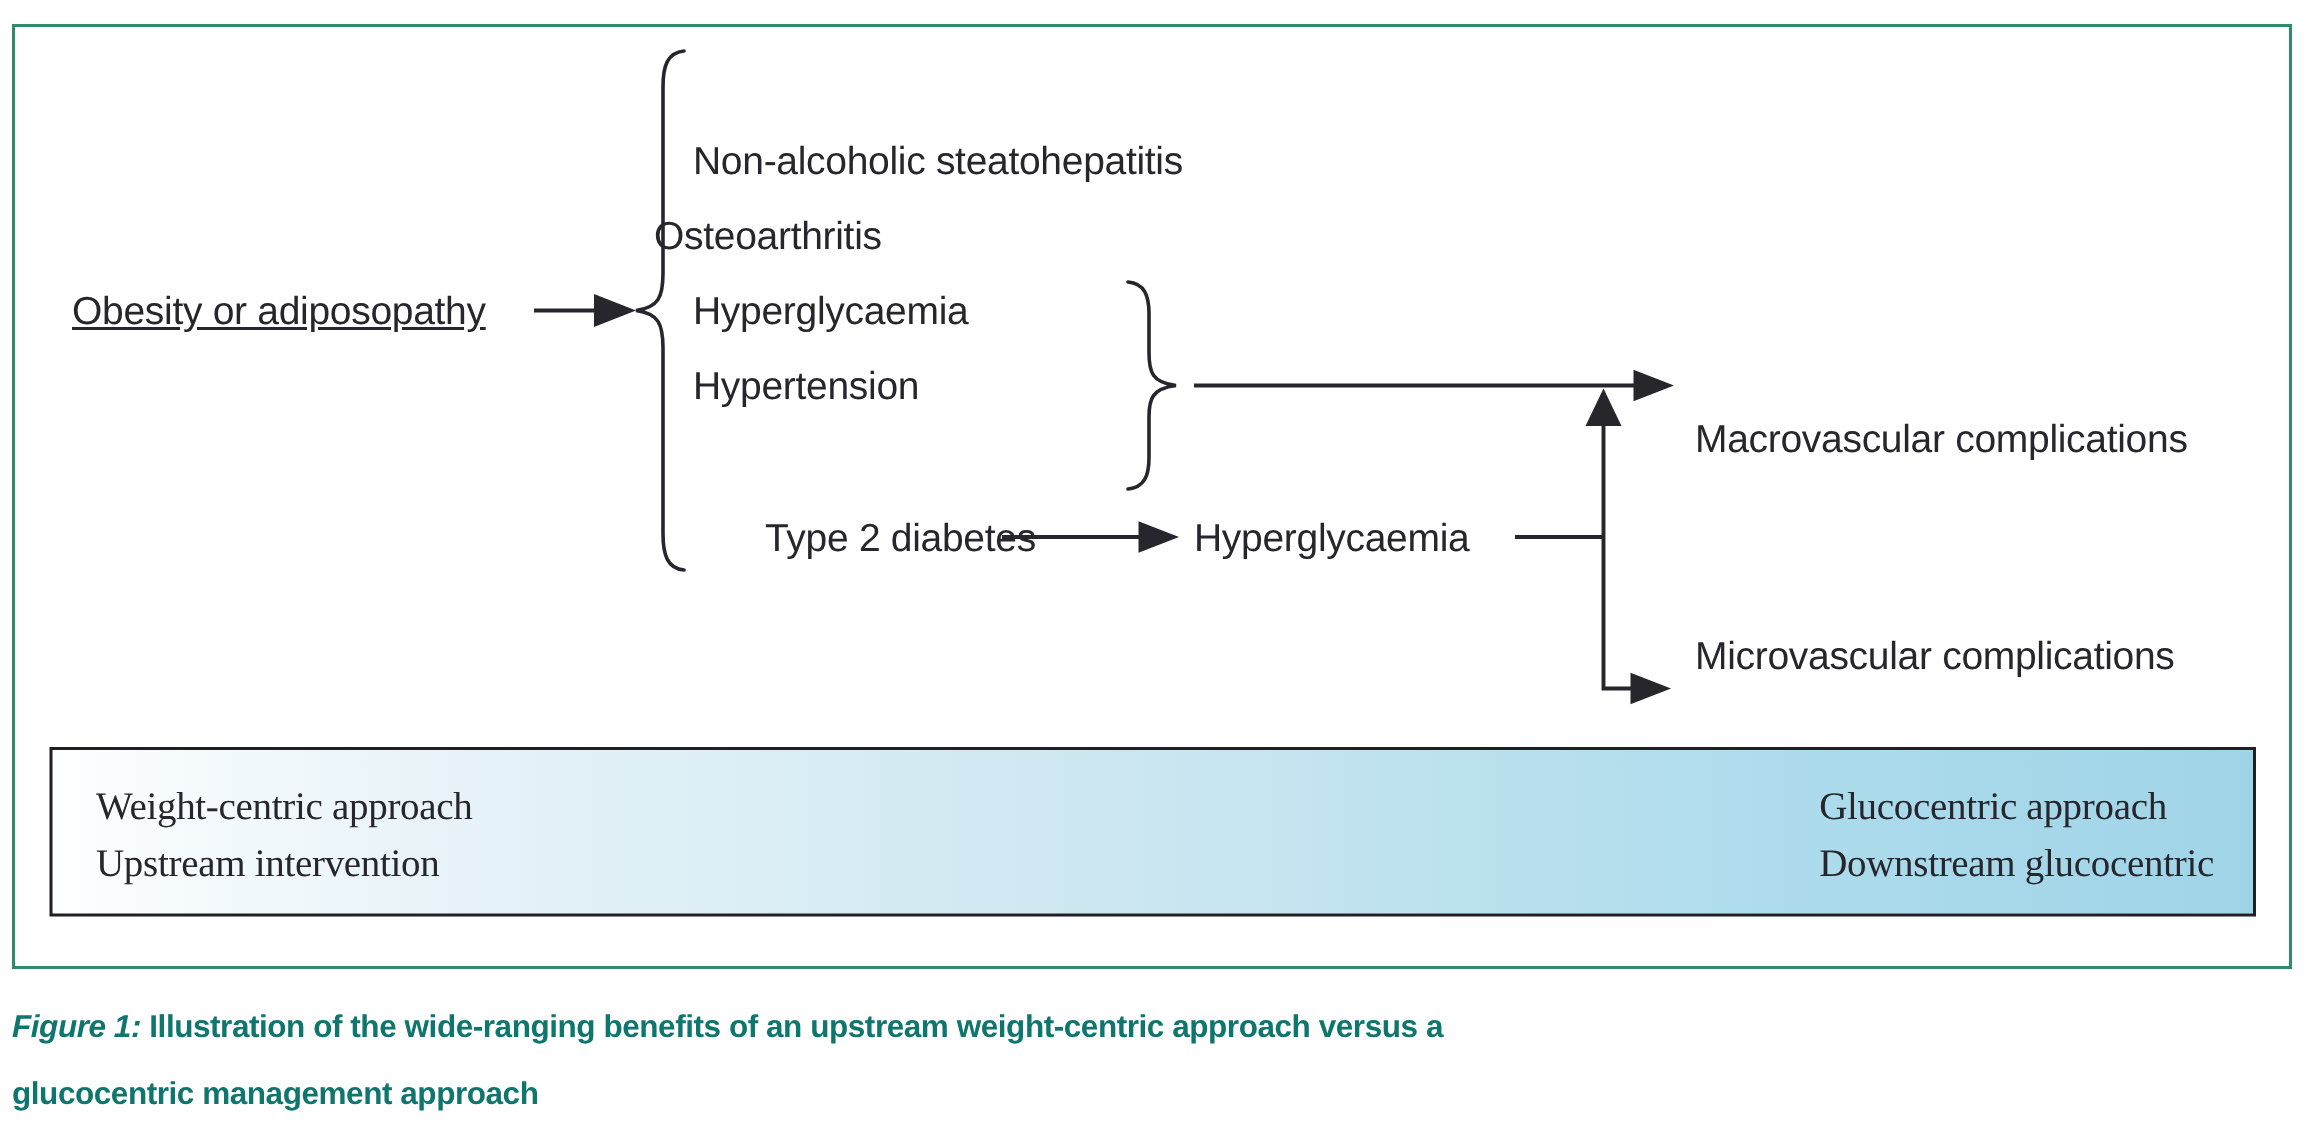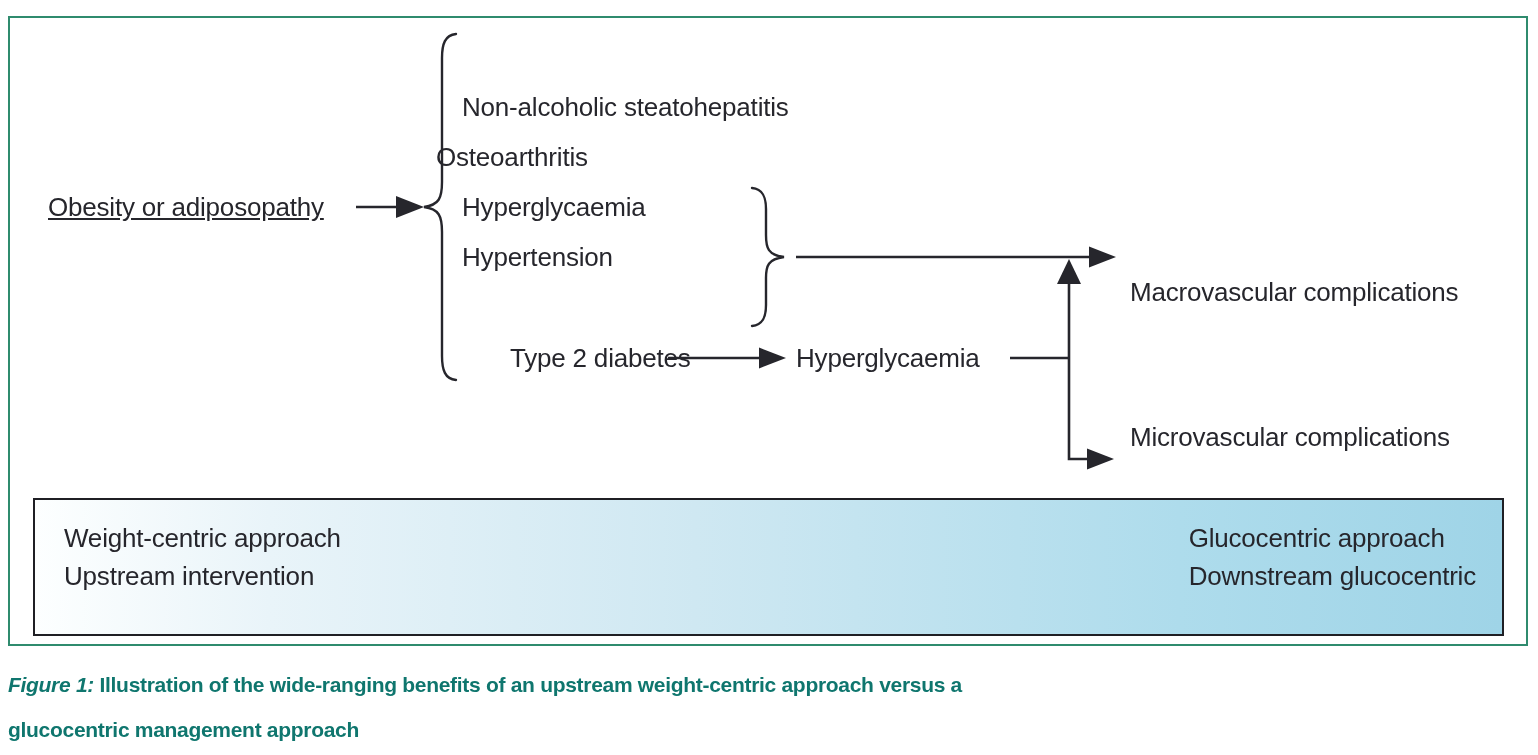--- a/index.html
+++ b/index.html
@@ -27,23 +27,24 @@
     font-size:26px;line-height:34px;height:34px;
     letter-spacing:-0.2px;
     white-space:nowrap;
     color:var(--diagram-ink);
   }
   svg.connectors{position:absolute;left:0;top:0;width:1538px;height:755px;pointer-events:none;}
   svg .ln{stroke:var(--diagram-ink);stroke-width:2.6;fill:none;}
   svg .br{stroke:var(--diagram-ink);stroke-width:2.4;fill:none;stroke-linecap:round;}
   svg .hd{fill:var(--diagram-ink);stroke:none;}
   .approach-bar{
-    position:absolute;left:33px;top:498px;width:1471px;height:138px;
+    position:absolute;left:33px;top:498px;width:1471px;height:113px;
     border:2.5px solid var(--bar-border);
     background:linear-gradient(90deg,#fdffff 0%,#e9f4f9 16%,#cfe8f2 45%,#aedcec 78%,#9fd4e7 100%);
+    font-family:Liberation Serif, serif;
   }
   .bar-text{position:absolute;top:19px;font-size:26px;line-height:38px;letter-spacing:-0.2px;color:var(--diagram-ink);}
   .bar-text.left{left:29px;text-align:left;}
   .bar-text.right{right:26px;text-align:left;}
   .caption{
     position:absolute;left:8px;top:662px;width:1490px;
     font-size:21px;line-height:45px;font-weight:bold;
     letter-spacing:-0.3px;color:#0f766e;
   }
   .caption .fig-label{font-style:italic;}

